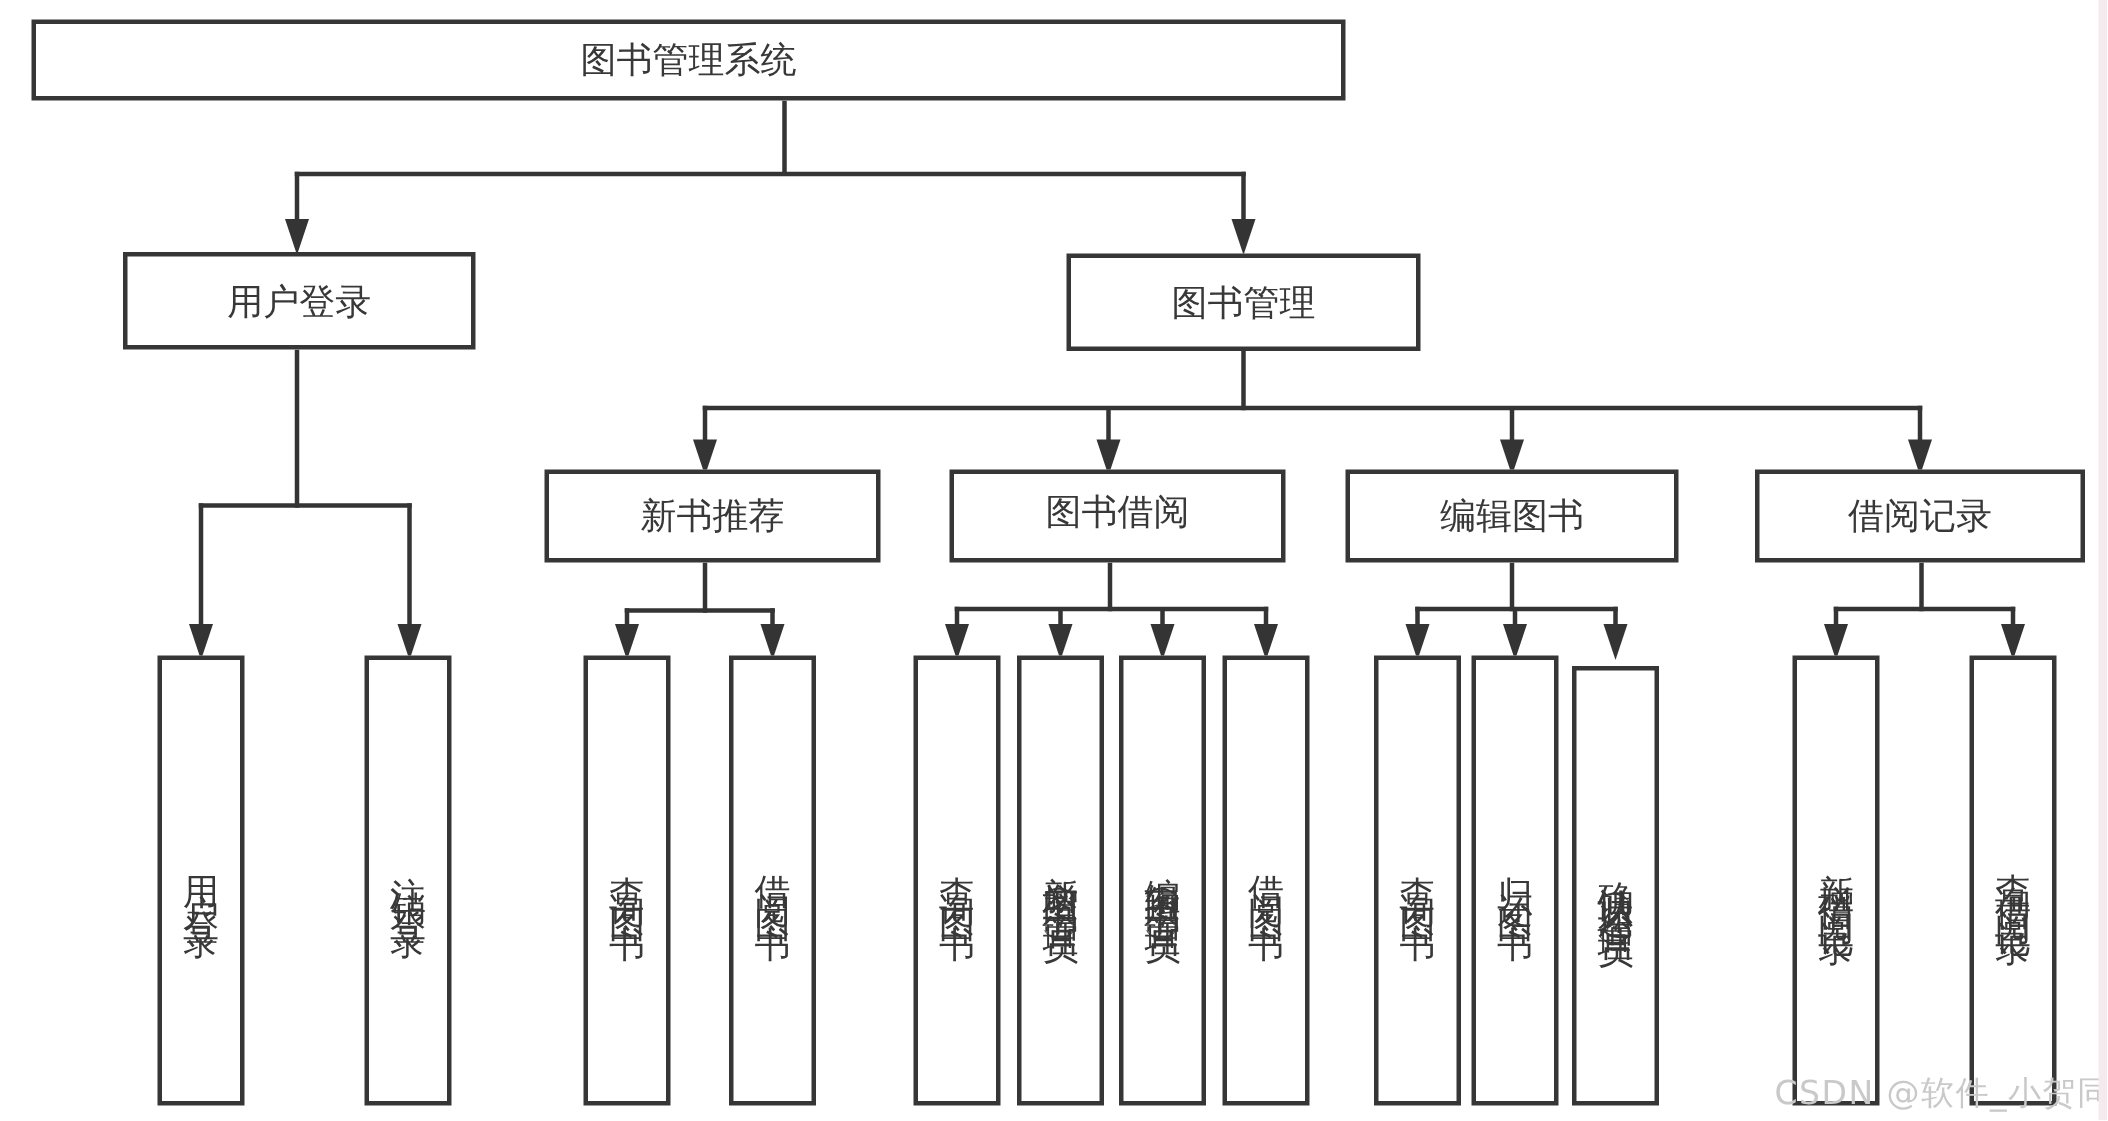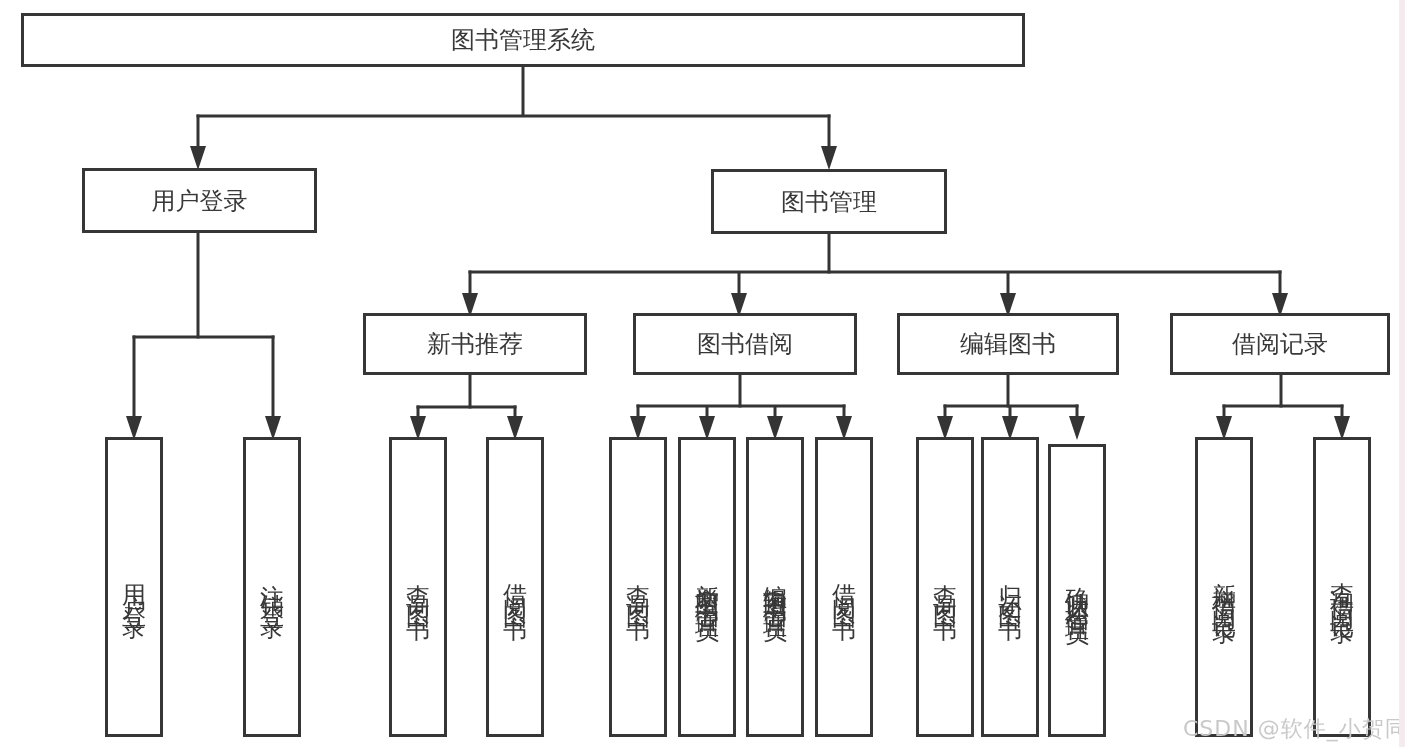--- a/index.html
+++ b/index.html
@@ -100,27 +100,27 @@
 
       <polygon points="937,416 953,416 945,440"></polygon>
       <polygon points="1002,416 1018,416 1010,440"></polygon>
       <polygon points="1069,416 1085,416 1077,440"></polygon>
 
       <polygon points="1216,416 1232,416 1224,440"></polygon>
       <polygon points="1334,416 1350,416 1342,440"></polygon>
     </g>
   </svg>
 
-  <div class="box" style="left:21px;top:13px;width:1004px;height:54px;">图书管理系统</div>
+  <div class="box" style="left:21px;top:13px;width:876px;height:54px;">图书管理系统</div>
 
   <div class="box" style="left:82px;top:168px;width:235px;height:65px;">用户登录</div>
   <div class="box" style="left:363px;top:313px;width:224px;height:62px;">新书推荐</div>
 
   <div class="box" style="left:711px;top:169px;width:236px;height:65px;">图书管理</div>
-  <div class="box" style="left:633px;top:313px;width:224px;height:62px;">图书借阅</div>
+  <div class="box" style="left:633px;top:313px;width:224px;height:62px;font-family:Liberation Mono, monospace;">图书借阅</div>
   <div class="box" style="left:897px;top:313px;width:222px;height:62px;">编辑图书</div>
   <div class="box" style="left:1170px;top:313px;width:220px;height:62px;">借阅记录</div>
 
   <div class="box" style="left:105px;top:437px;width:58px;height:300px;">
     <span class="vtext sp-lg">用户登录</span>
   </div>
   <div class="box" style="left:243px;top:437px;width:58px;height:300px;">
     <span class="vtext sp-lg">注销登录</span>
   </div>
 

